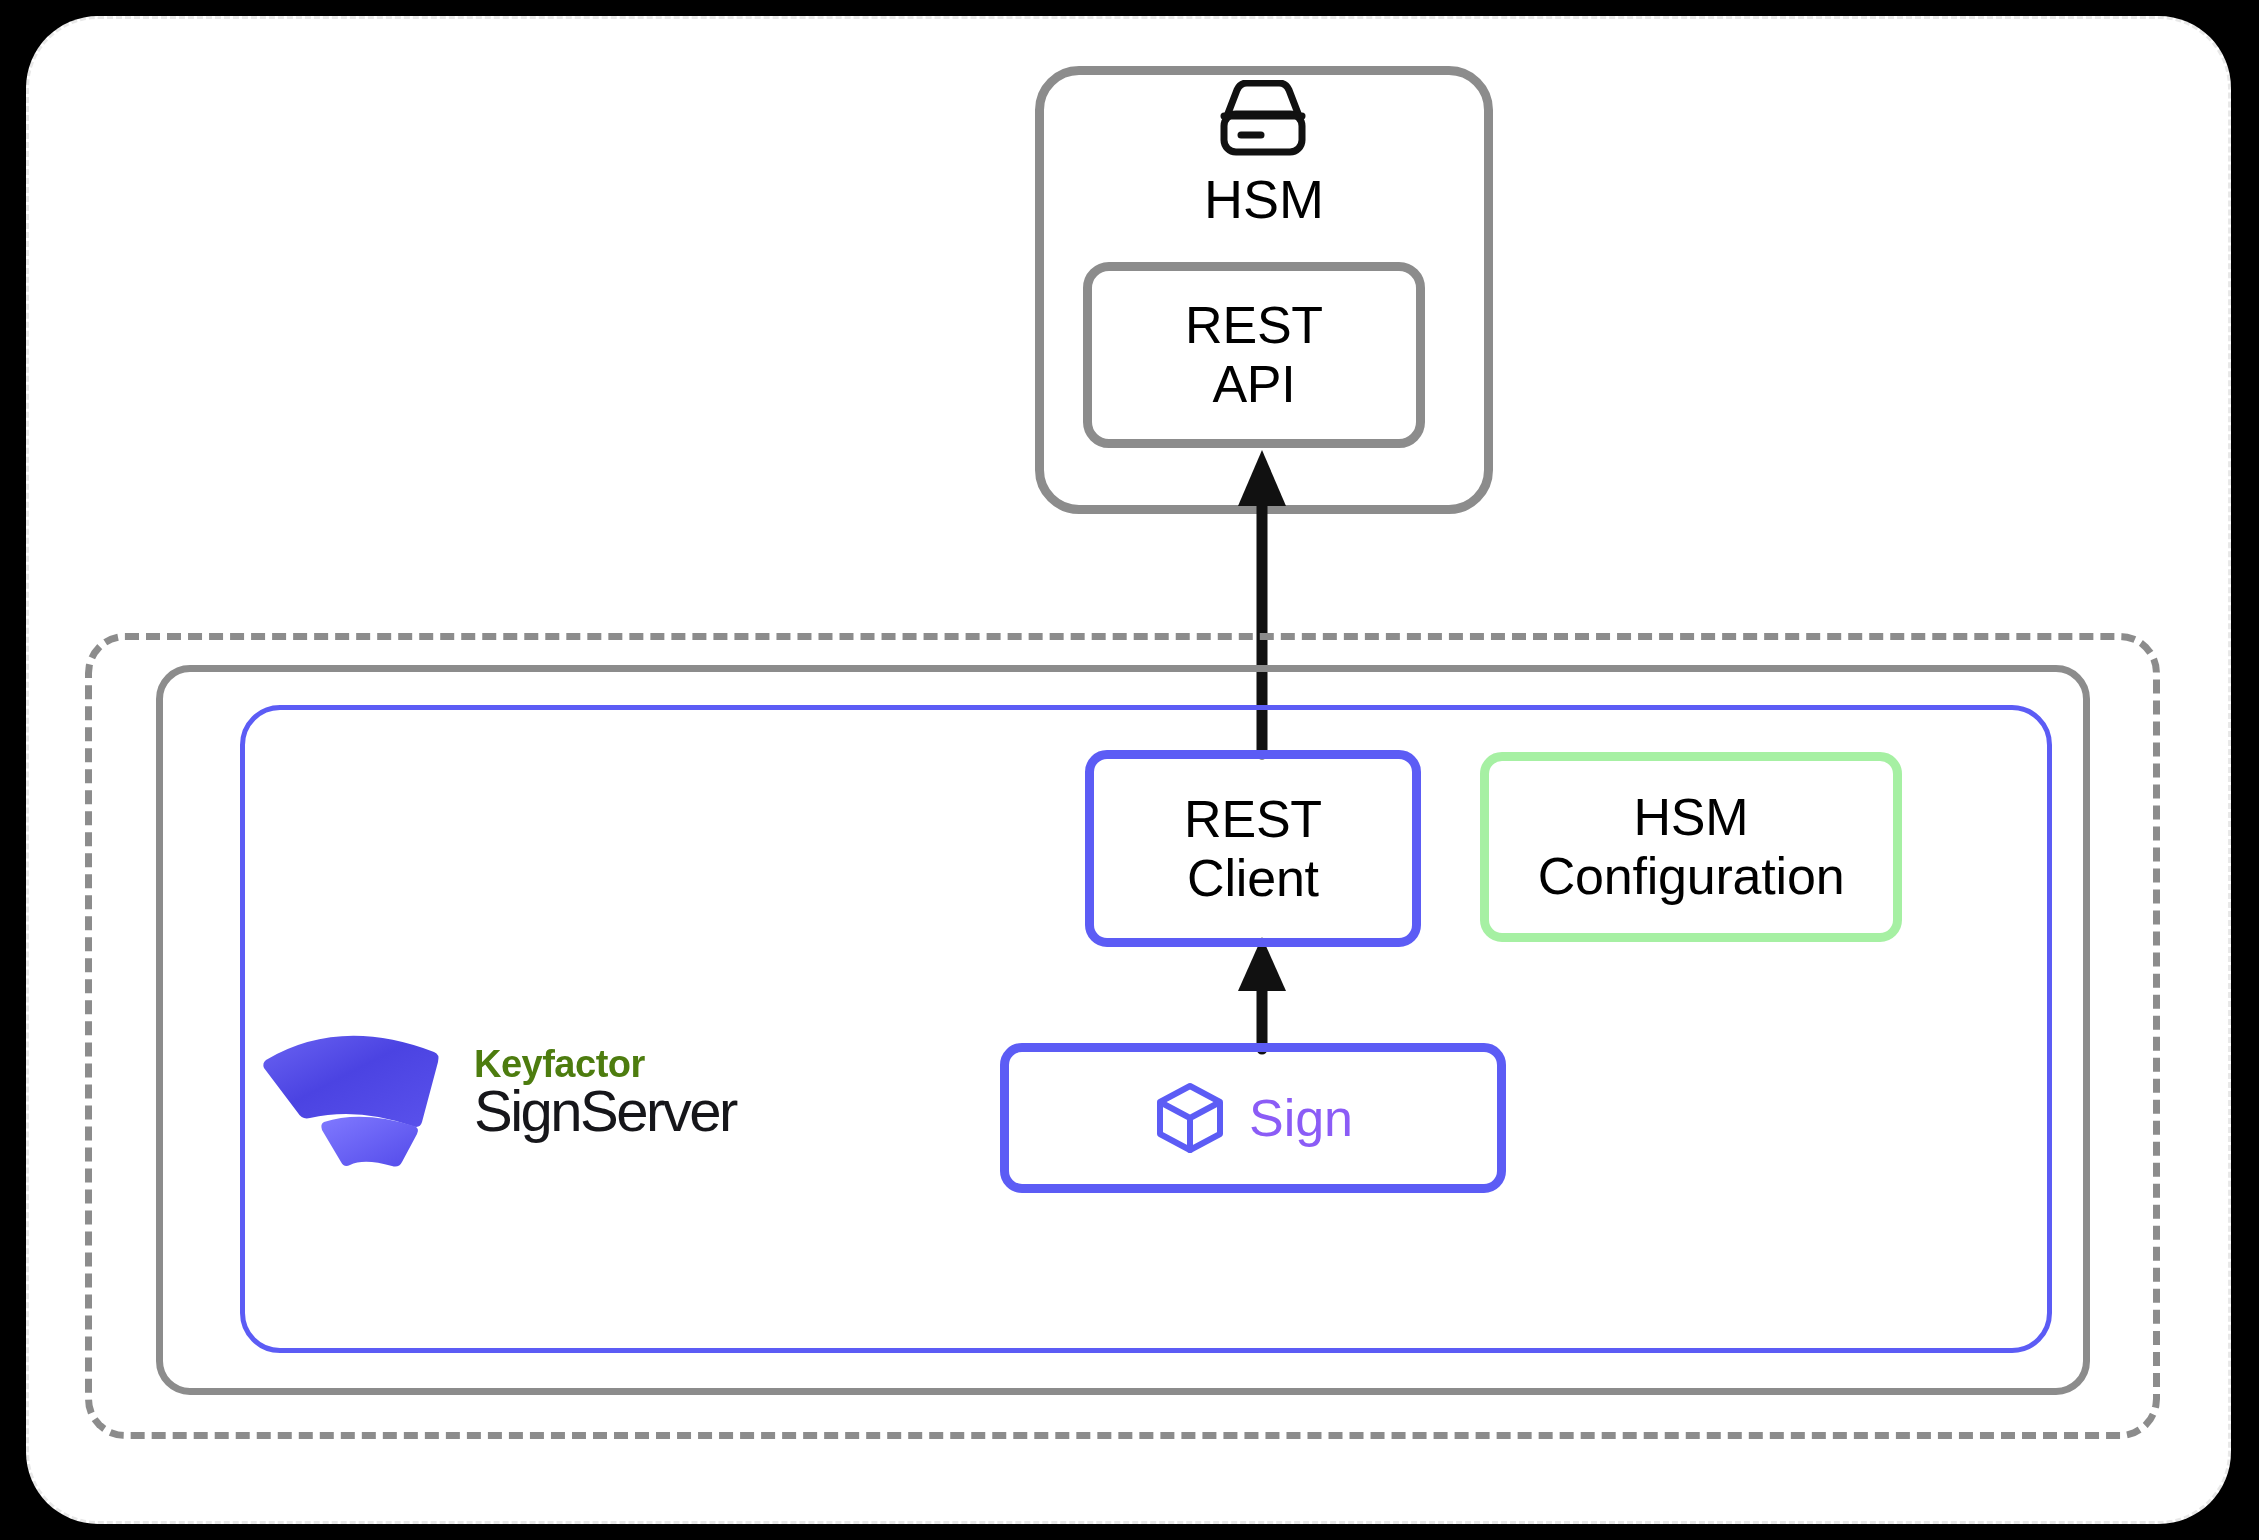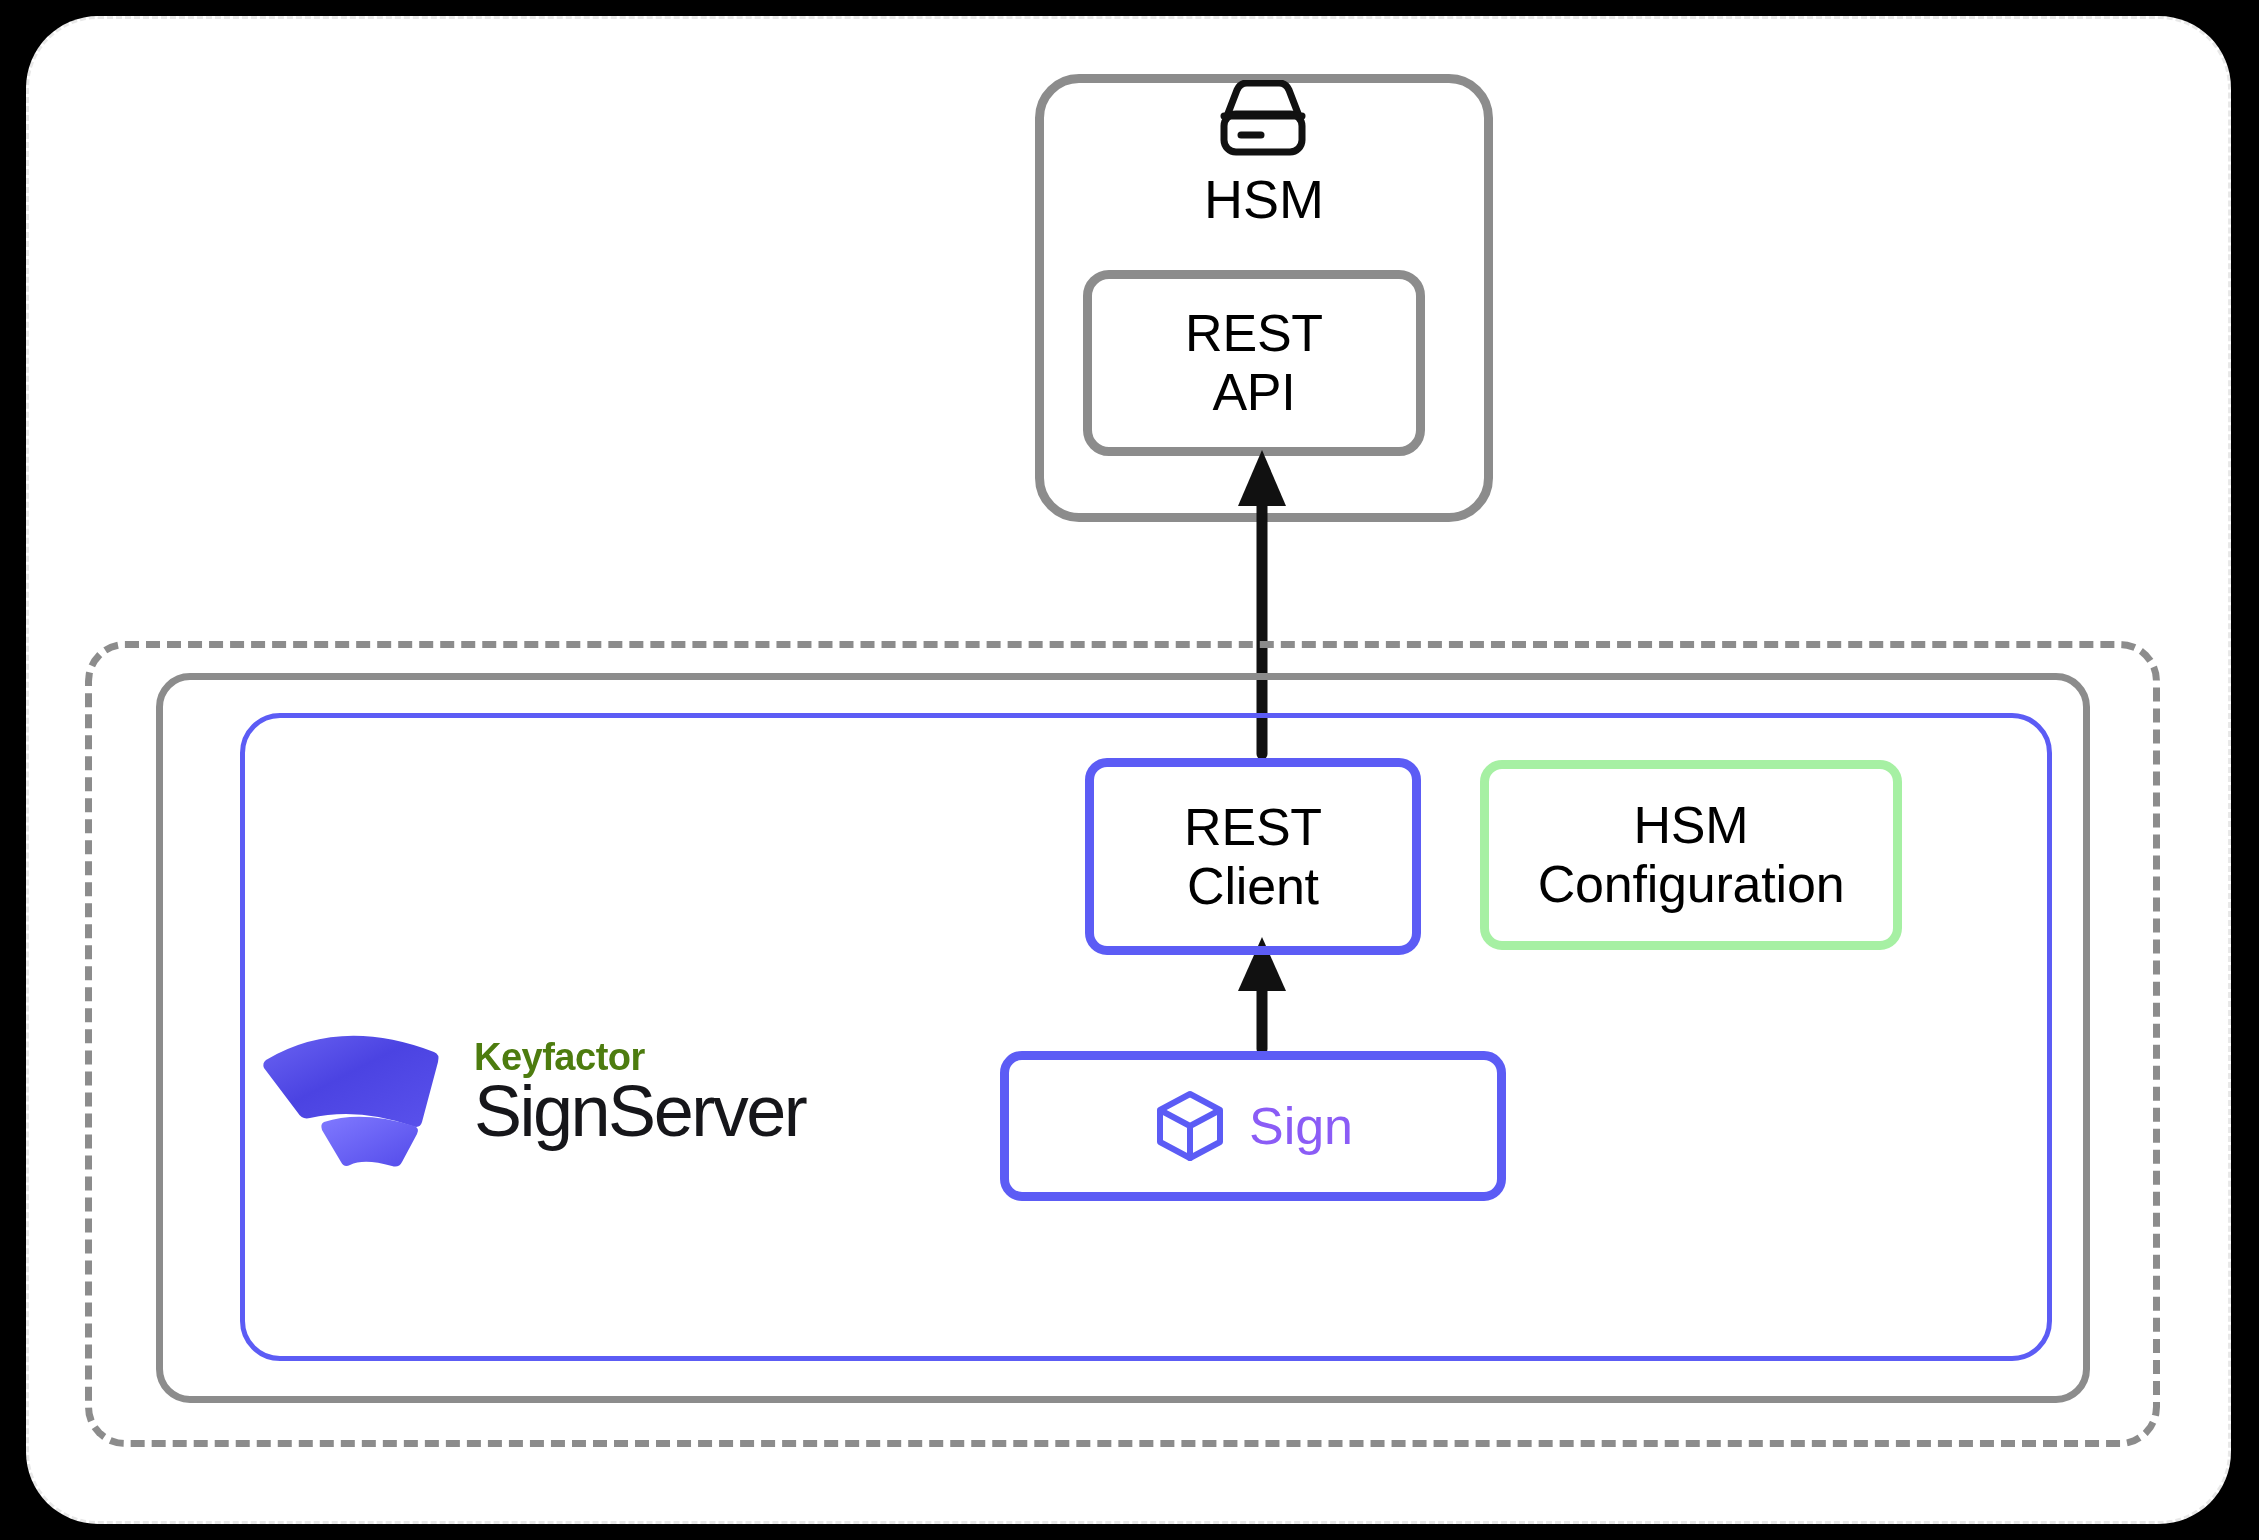--- a/index.html
+++ b/index.html
@@ -32,21 +32,20 @@
     border: 3px dashed #e8e8e8;
     border-radius: 72px;
     box-sizing: border-box;
   }
 
   
   .box {
     position: absolute;
     box-sizing: border-box;
     background: transparent;
-    margin-top: 8px;
   }
 
   .hsm-outer {
     left: 1035px;
     top: 66px;
     width: 458px;
     height: 448px;
     border: 9px solid #8c8c8c;
     border-radius: 44px;
   }
@@ -214,21 +213,21 @@
 
   .logo-keyfactor {
     font-size: 38px;
     font-weight: bold;
     color: #4d7c0f;
     letter-spacing: -0.5px;
     margin-bottom: 0;
   }
 
   .logo-signserver {
-    font-size: 72px;
+    font-size: 58px;
     color: #16161a;
     letter-spacing: -2.5px;
     line-height: 0.98;
   }
 </style>
 </head>
 <body>
 
 <div id="canvas">
 

